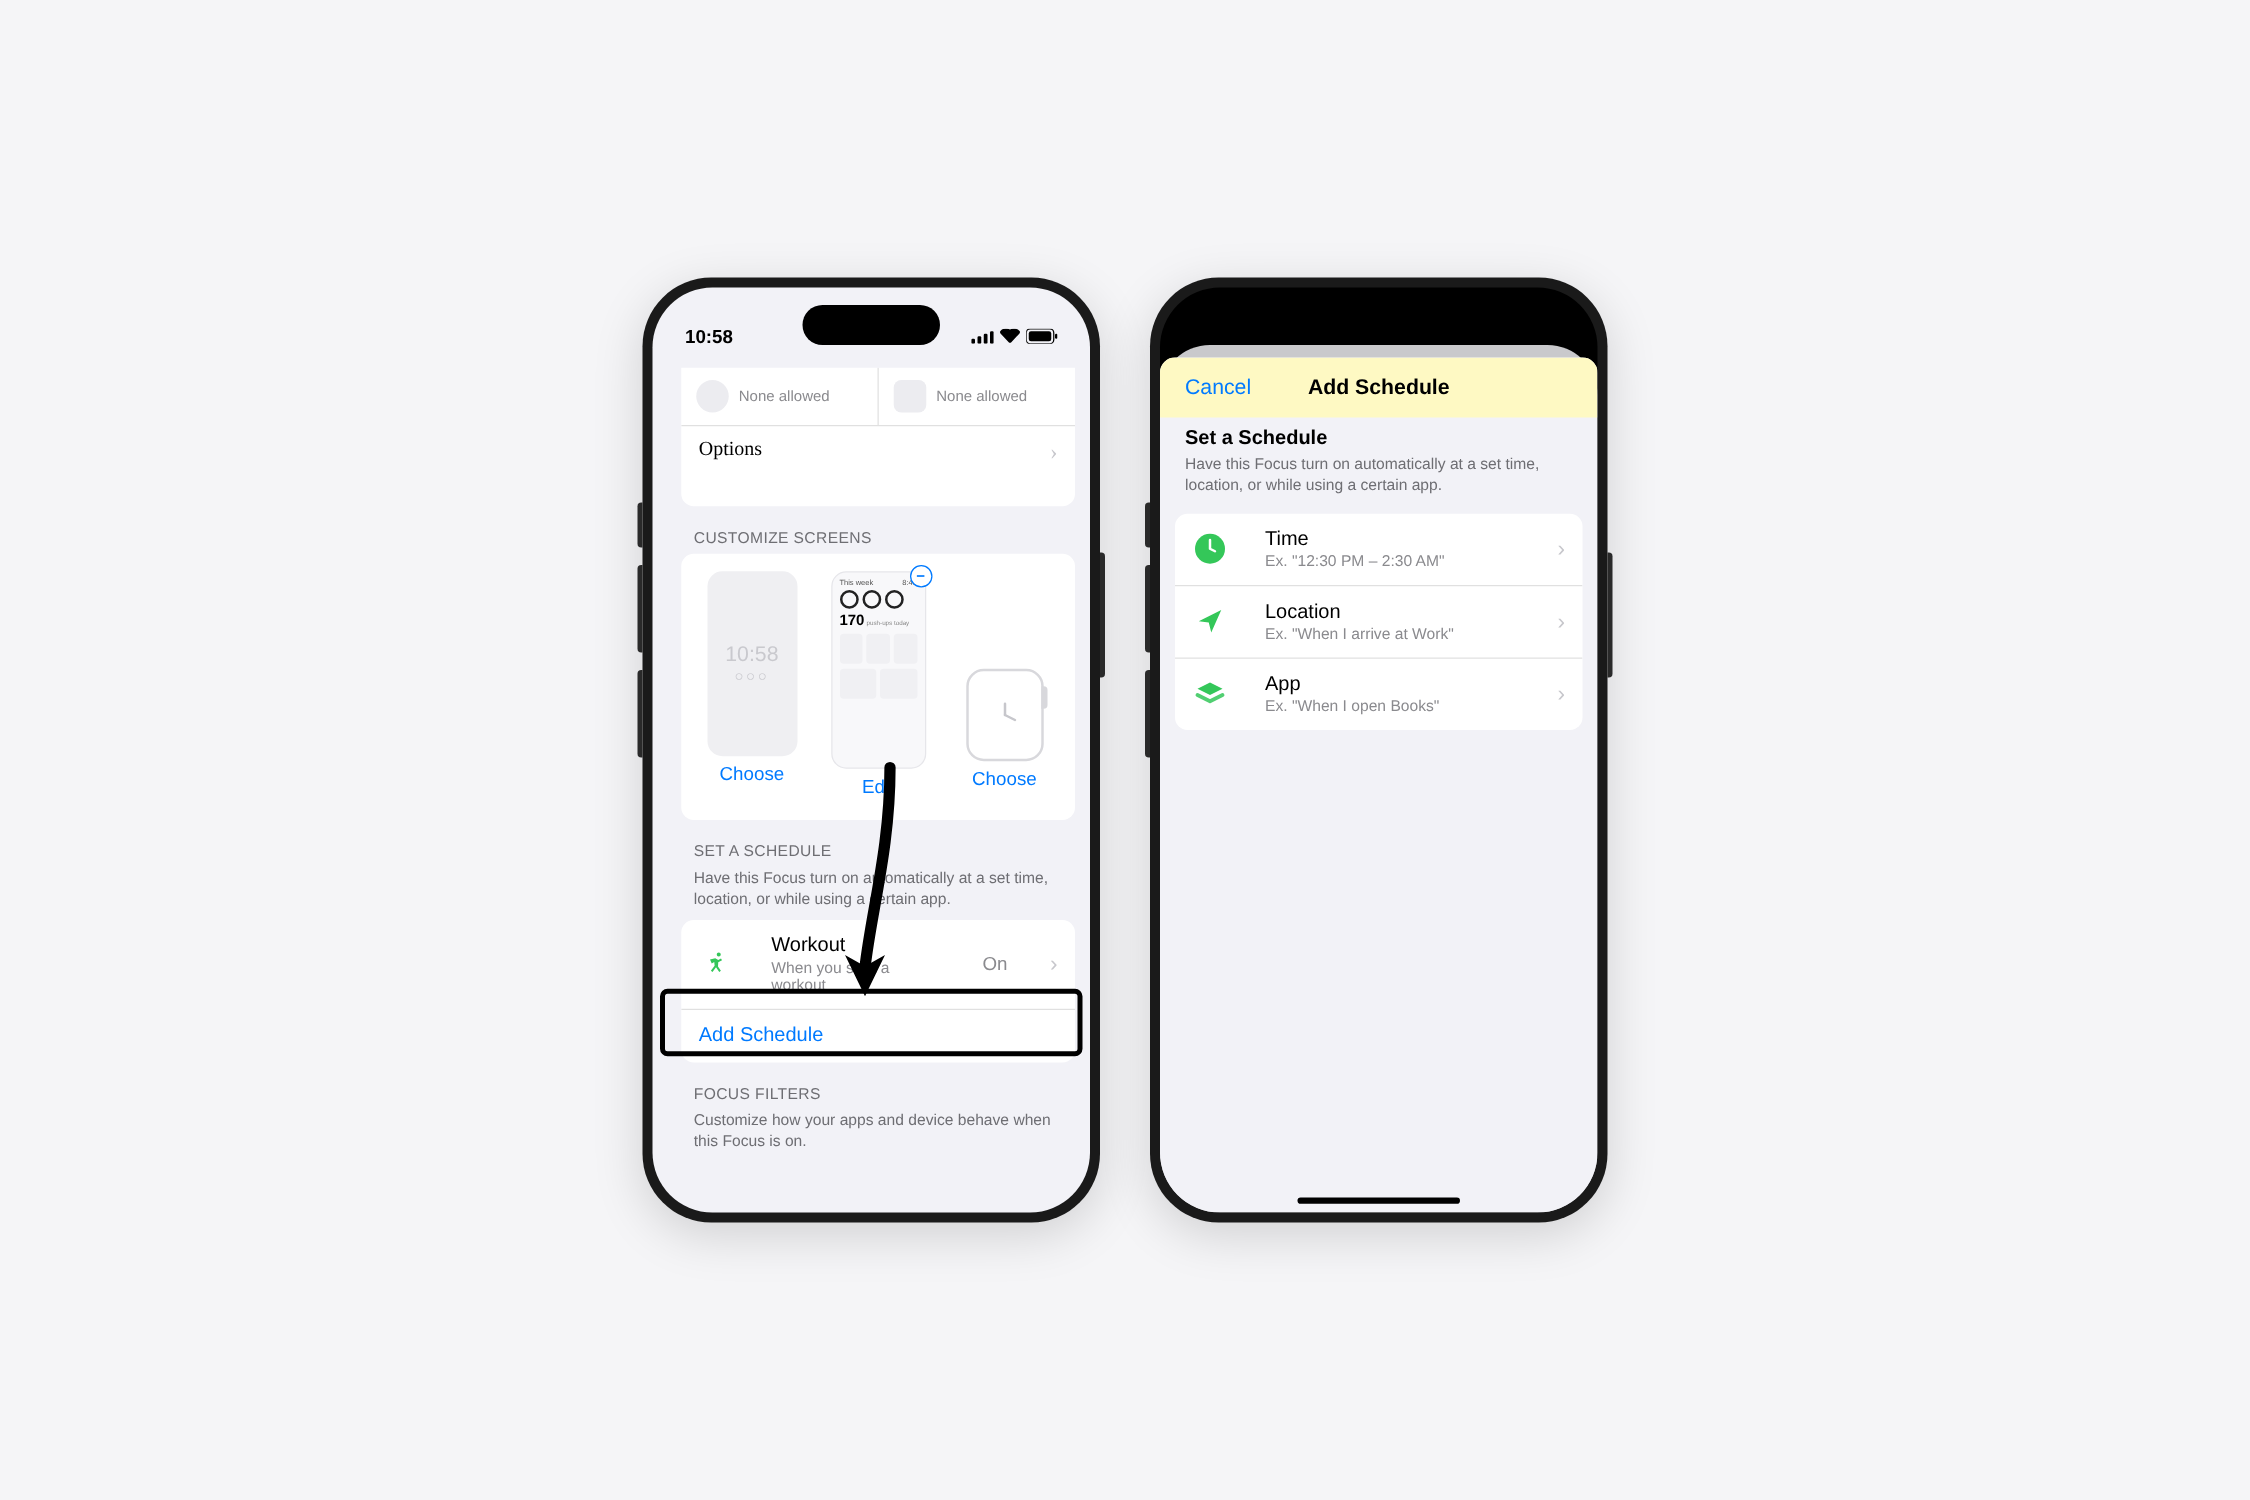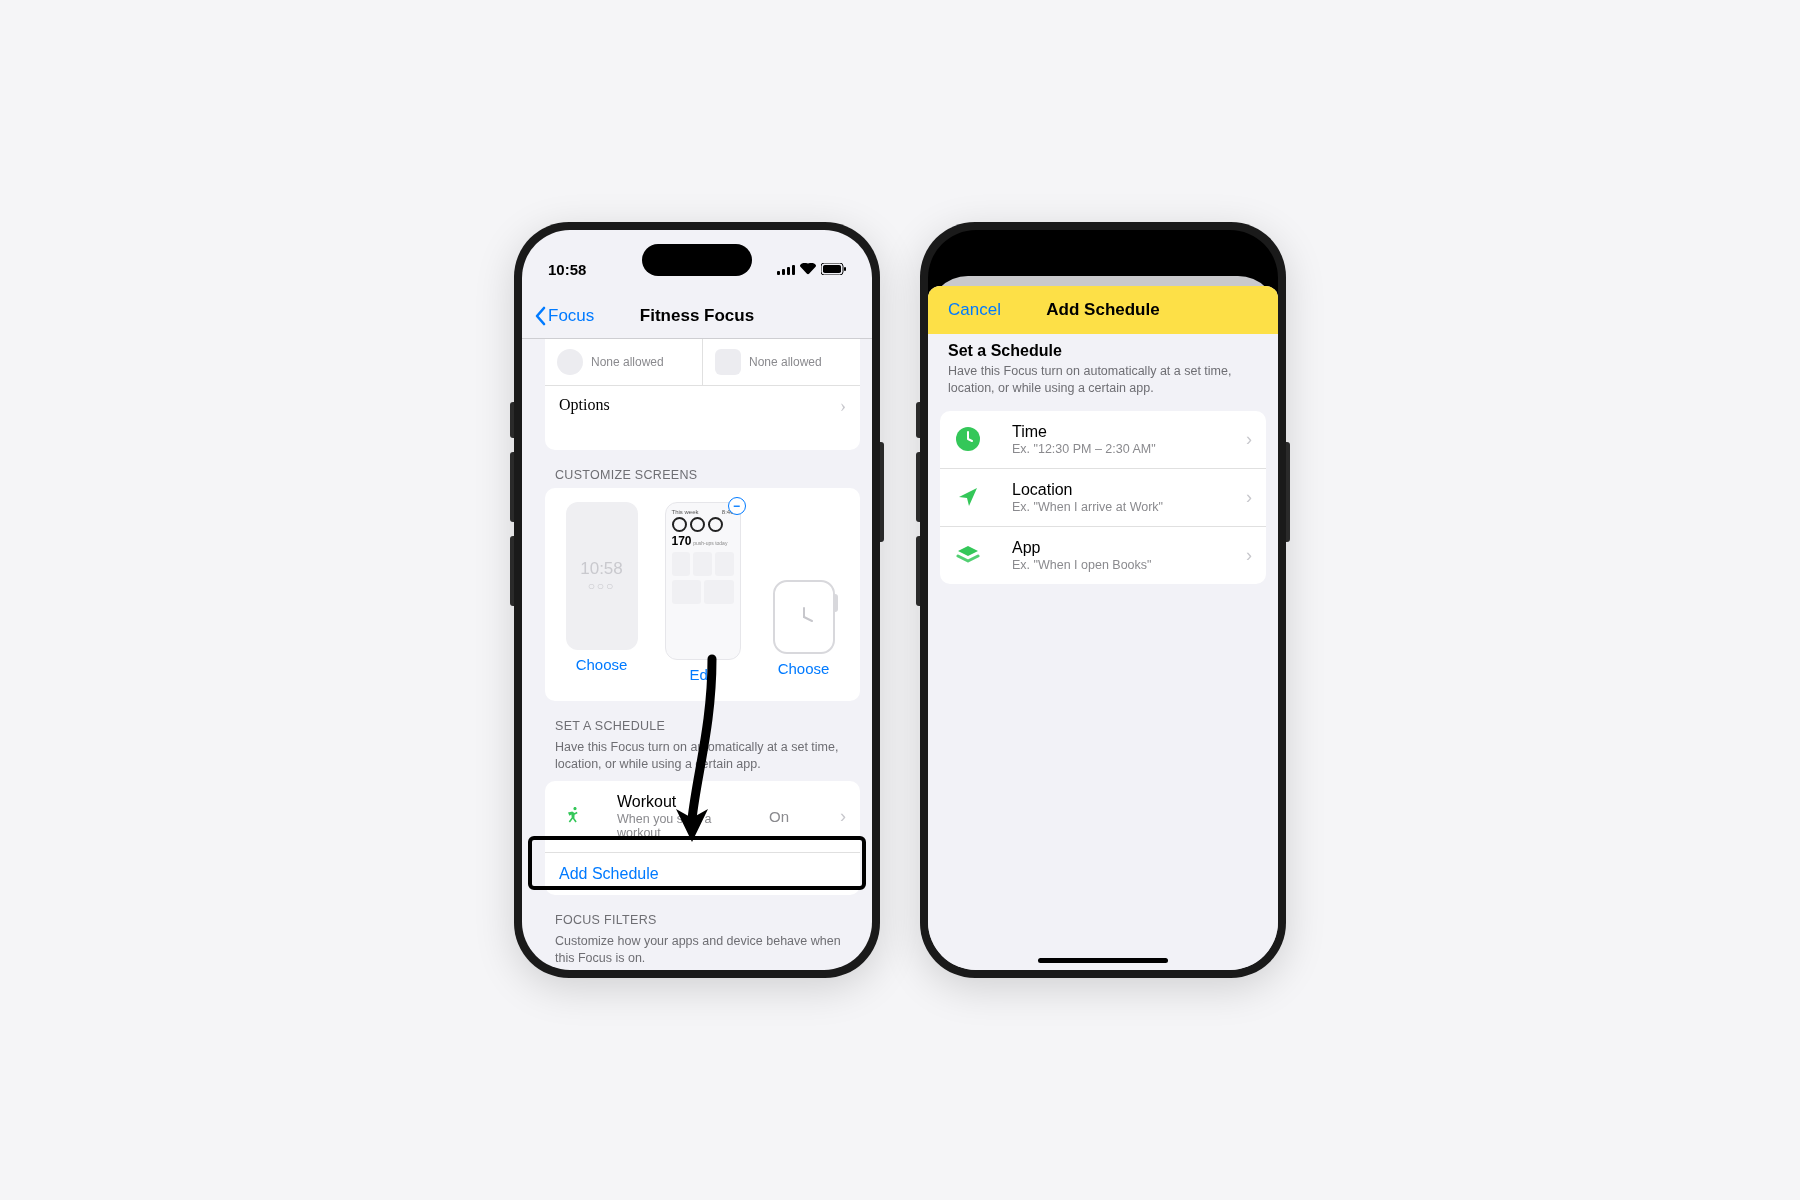--- a/index.html
+++ b/index.html
@@ -45,30 +45,30 @@
   .home-thumb .tile{flex:1;height:24px;background:#f0f0f3;border-radius:3px;}
   .watch-thumb{width:58px;height:70px;border:2px solid #d8d8dc;border-radius:14px;display:flex;align-items:center;justify-content:center;margin-top:78px;position:relative;}
   .watch-thumb::before{content:"";position:absolute;right:-5px;top:12px;width:5px;height:18px;background:#d8d8dc;border-radius:0 3px 3px 0;}
   .watch-thumb svg{width:30px;height:30px;}
   .list-row{display:flex;align-items:center;gap:30px;padding:12px 14px;}
   .list-row+.list-row{border-top:.5px solid rgba(0,0,0,.12);}
   .icon{width:28px;height:28px;display:flex;align-items:center;justify-content:center;}
   .text{flex:1;min-width:0;}
   .text .t1{font-size:16px;color:#000;}
   .text .t2{font-size:12.5px;color:#8a8a8e;margin-top:1px;}
-  .trail{color:#8a8a8e;font-size:15px;margin-right:21px;}
+  .trail{color:#8a8a8e;font-size:15px;margin-right:4px;}
   .highlight{position:absolute;border:4px solid #000;border-radius:6px;pointer-events:none;}
   .arrow{position:absolute;pointer-events:none;}
   .homeind{position:absolute;bottom:7px;left:50%;transform:translateX(-50%);width:130px;height:5px;background:#000;border-radius:3px;}
 
   
   .screen2{background:#000;}
   .sheet-bg{position:absolute;inset:0;top:46px;background:#c9c9cc;border-radius:40px 40px 0 0;}
   .sheet{position:absolute;left:0;right:0;top:56px;bottom:0;background:#f2f2f7;border-radius:12px 12px 0 0;overflow:hidden;}
-  .sheet .navbar{background:#fde047;border-bottom:none;padding-left:20px;}
+  .sheet .navbar{background:#fef9c3;border-bottom:none;padding-left:20px;}
   .sheet .cancel{color:#007aff;font-size:17px;}
   .sheet .hdr{padding:8px 20px 4px;}
   .sheet .hdr .h1{font-size:16px;font-weight:600;color:#000;margin-bottom:3px;}
   .sheet .hdr .h2{font-size:12.5px;color:#6e6e73;line-height:1.35;}
   .statusbar2{color:#fff;}
 </style>
 </head>
 <body>
 <div class="canvas">
 
@@ -91,29 +91,20 @@
                 <path d="M8 11.2c-.4 0-.8-.15-1.05-.45L.4 3.7C-.1 3.15-.13 2.3.35 1.75 2.35-.4 5.1-.5 8 .5c2.9-1 5.65-.9 7.65 1.25.48.55.45 1.4-.05 1.95l-6.55 7.05c-.25.3-.65.45-1.05.45Z" fill="#000"></path>
               </svg>
           <svg width="25" height="12" viewBox="0 0 25 12">
                 <rect x="0" y="0" width="22" height="12" rx="3.2" fill="none" stroke="#000" stroke-width="1"></rect>
                 <rect x="2" y="2" width="18" height="8" rx="1.8" fill="#000"></rect>
                 <rect x="23" y="4" width="2" height="4" rx="1" fill="#000"></rect>
               </svg>
         </span>
       </div>
 
-      <div class="navbar">
-        <div class="back">
-          <svg width="12" height="20" viewBox="0 0 12 20">
-                <path d="M10 2 3 10l7 8" stroke="#007aff" stroke-width="2.6" fill="none" stroke-linecap="round" stroke-linejoin="round"></path>
-              </svg>
-          <span>Focus</span>
-        </div>
-        <div class="navtitle">Fitness Focus</div>
-      </div>
 
       <div class="content" style="height:calc(100% - 94px);position:relative;padding-left:11px;">
 
         <div class="group" style="margin-top:0;border-radius:0 0 10px 10px;">
           <div class="allowed-row">
             <div class="allowed">
               <div class="box circle"></div>
               <span>None allowed</span>
             </div>
             <div class="allowed">

